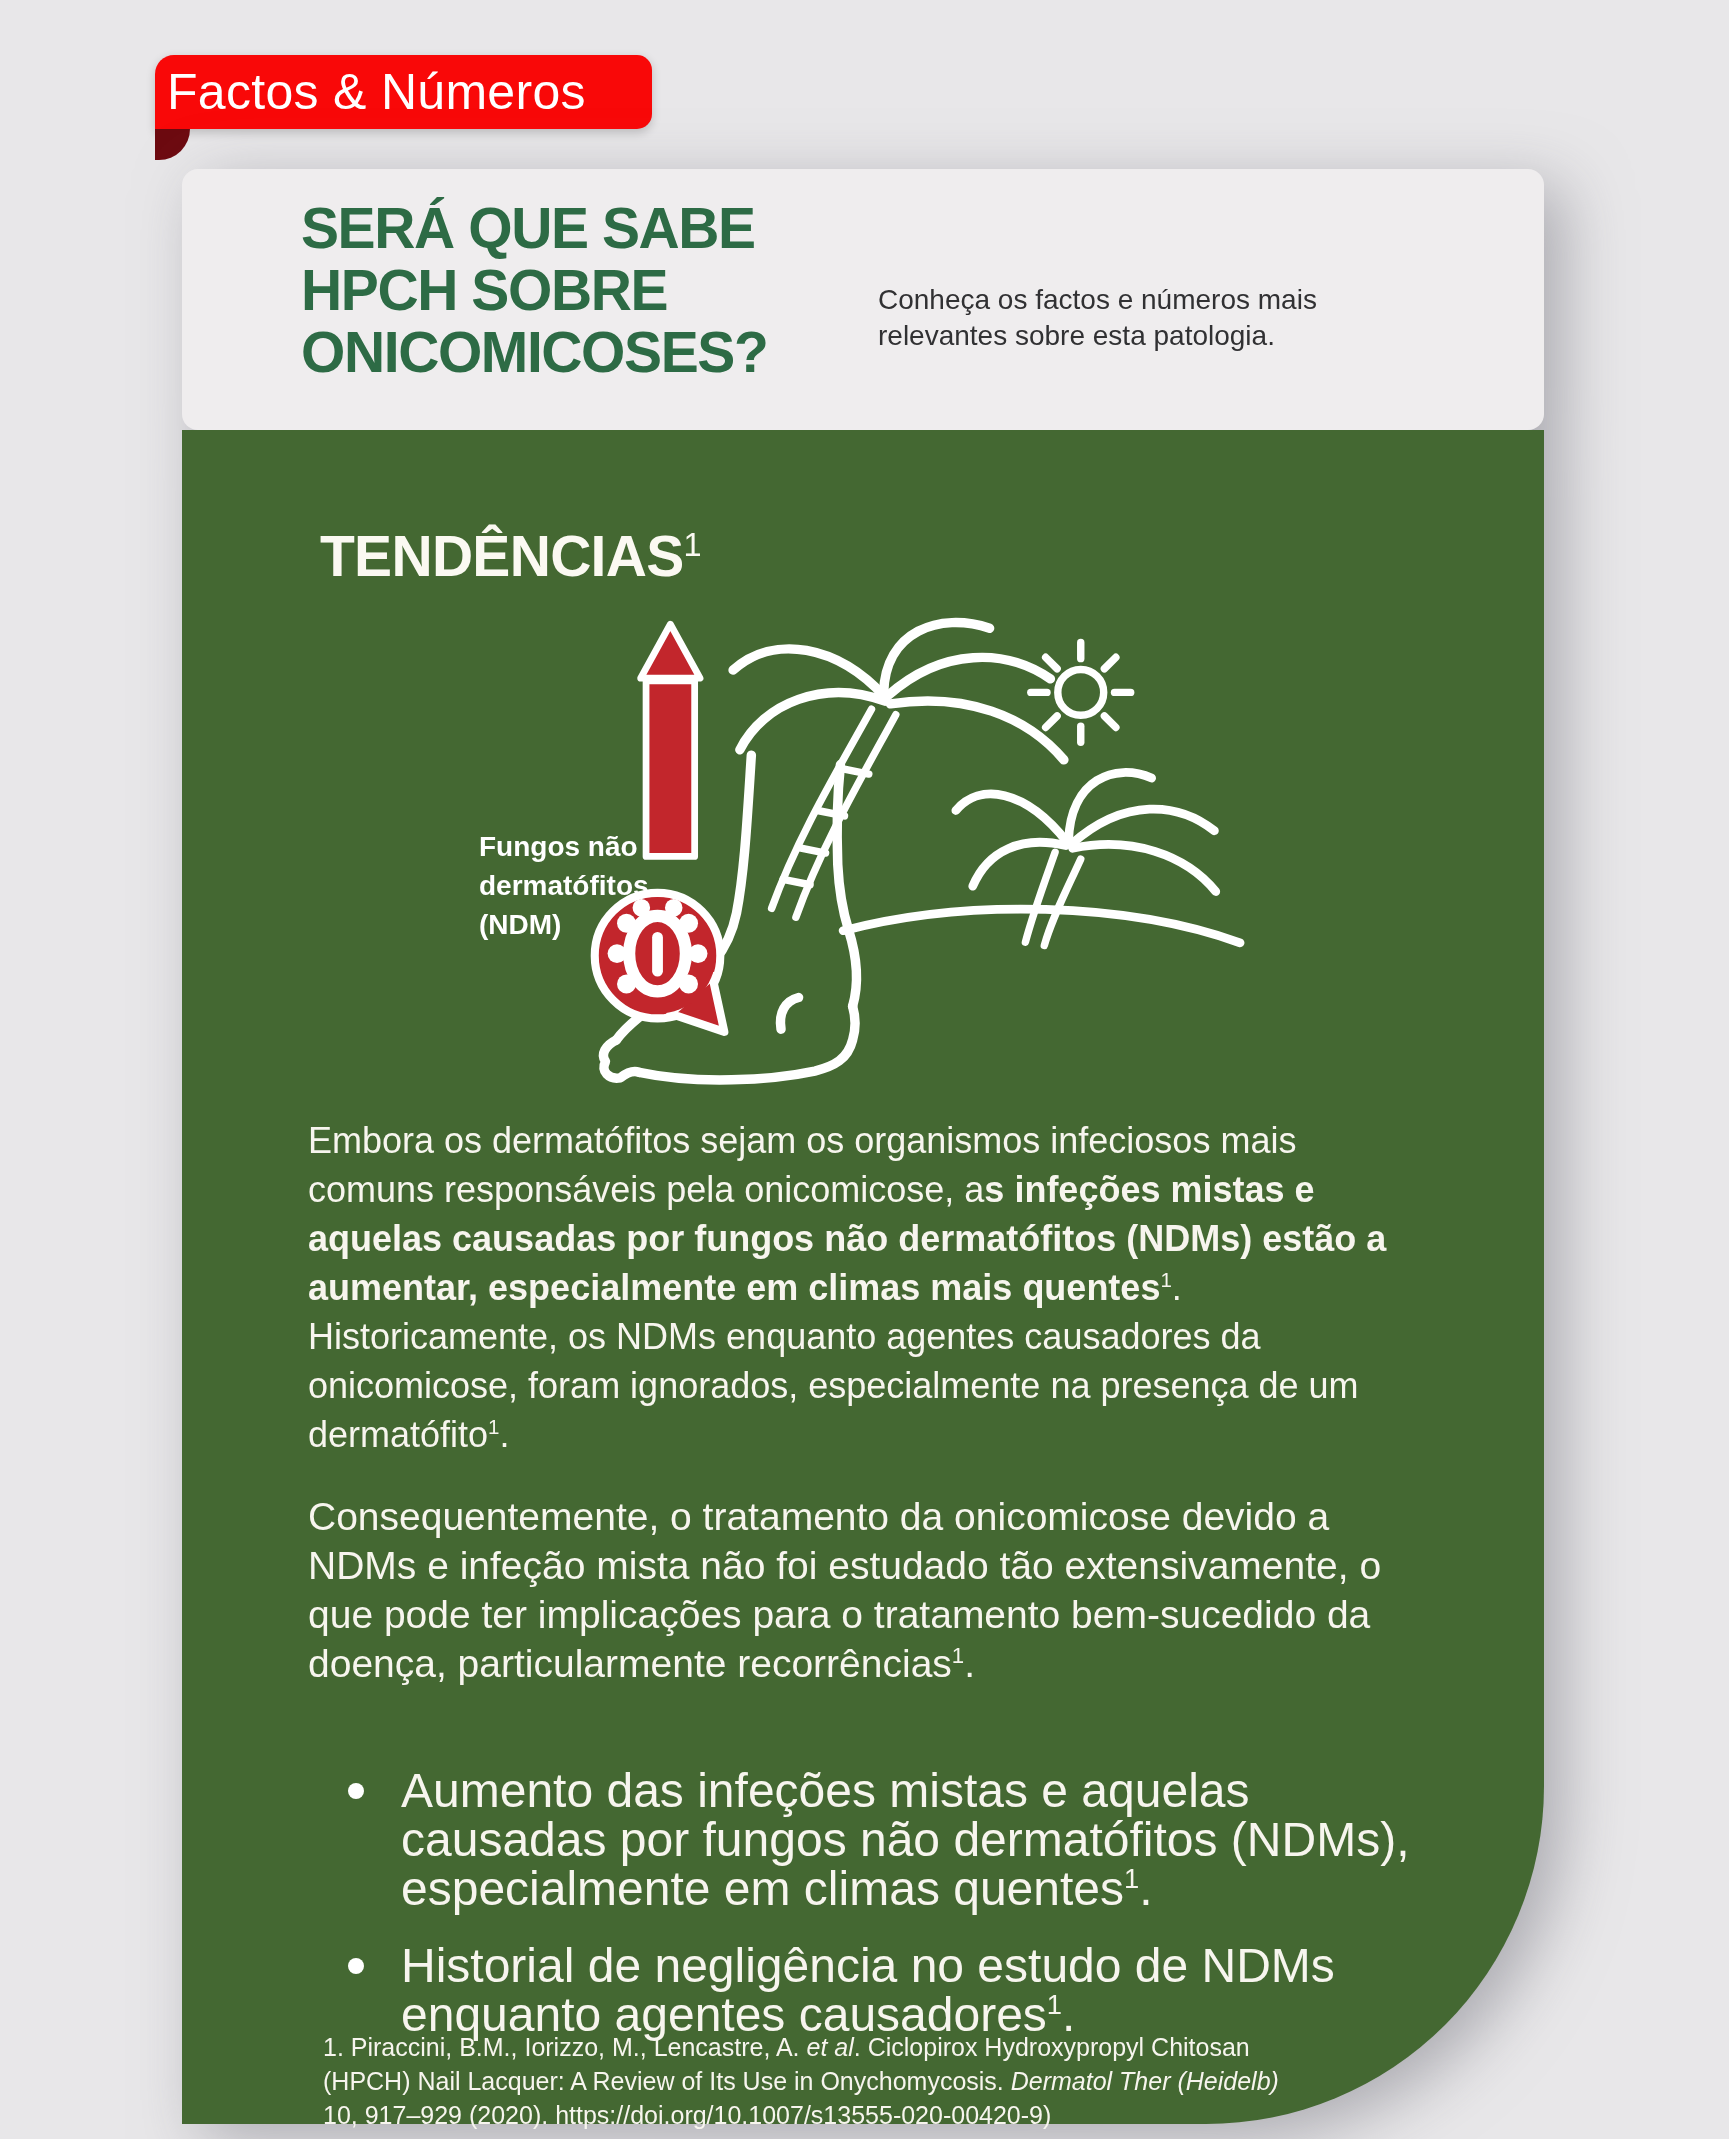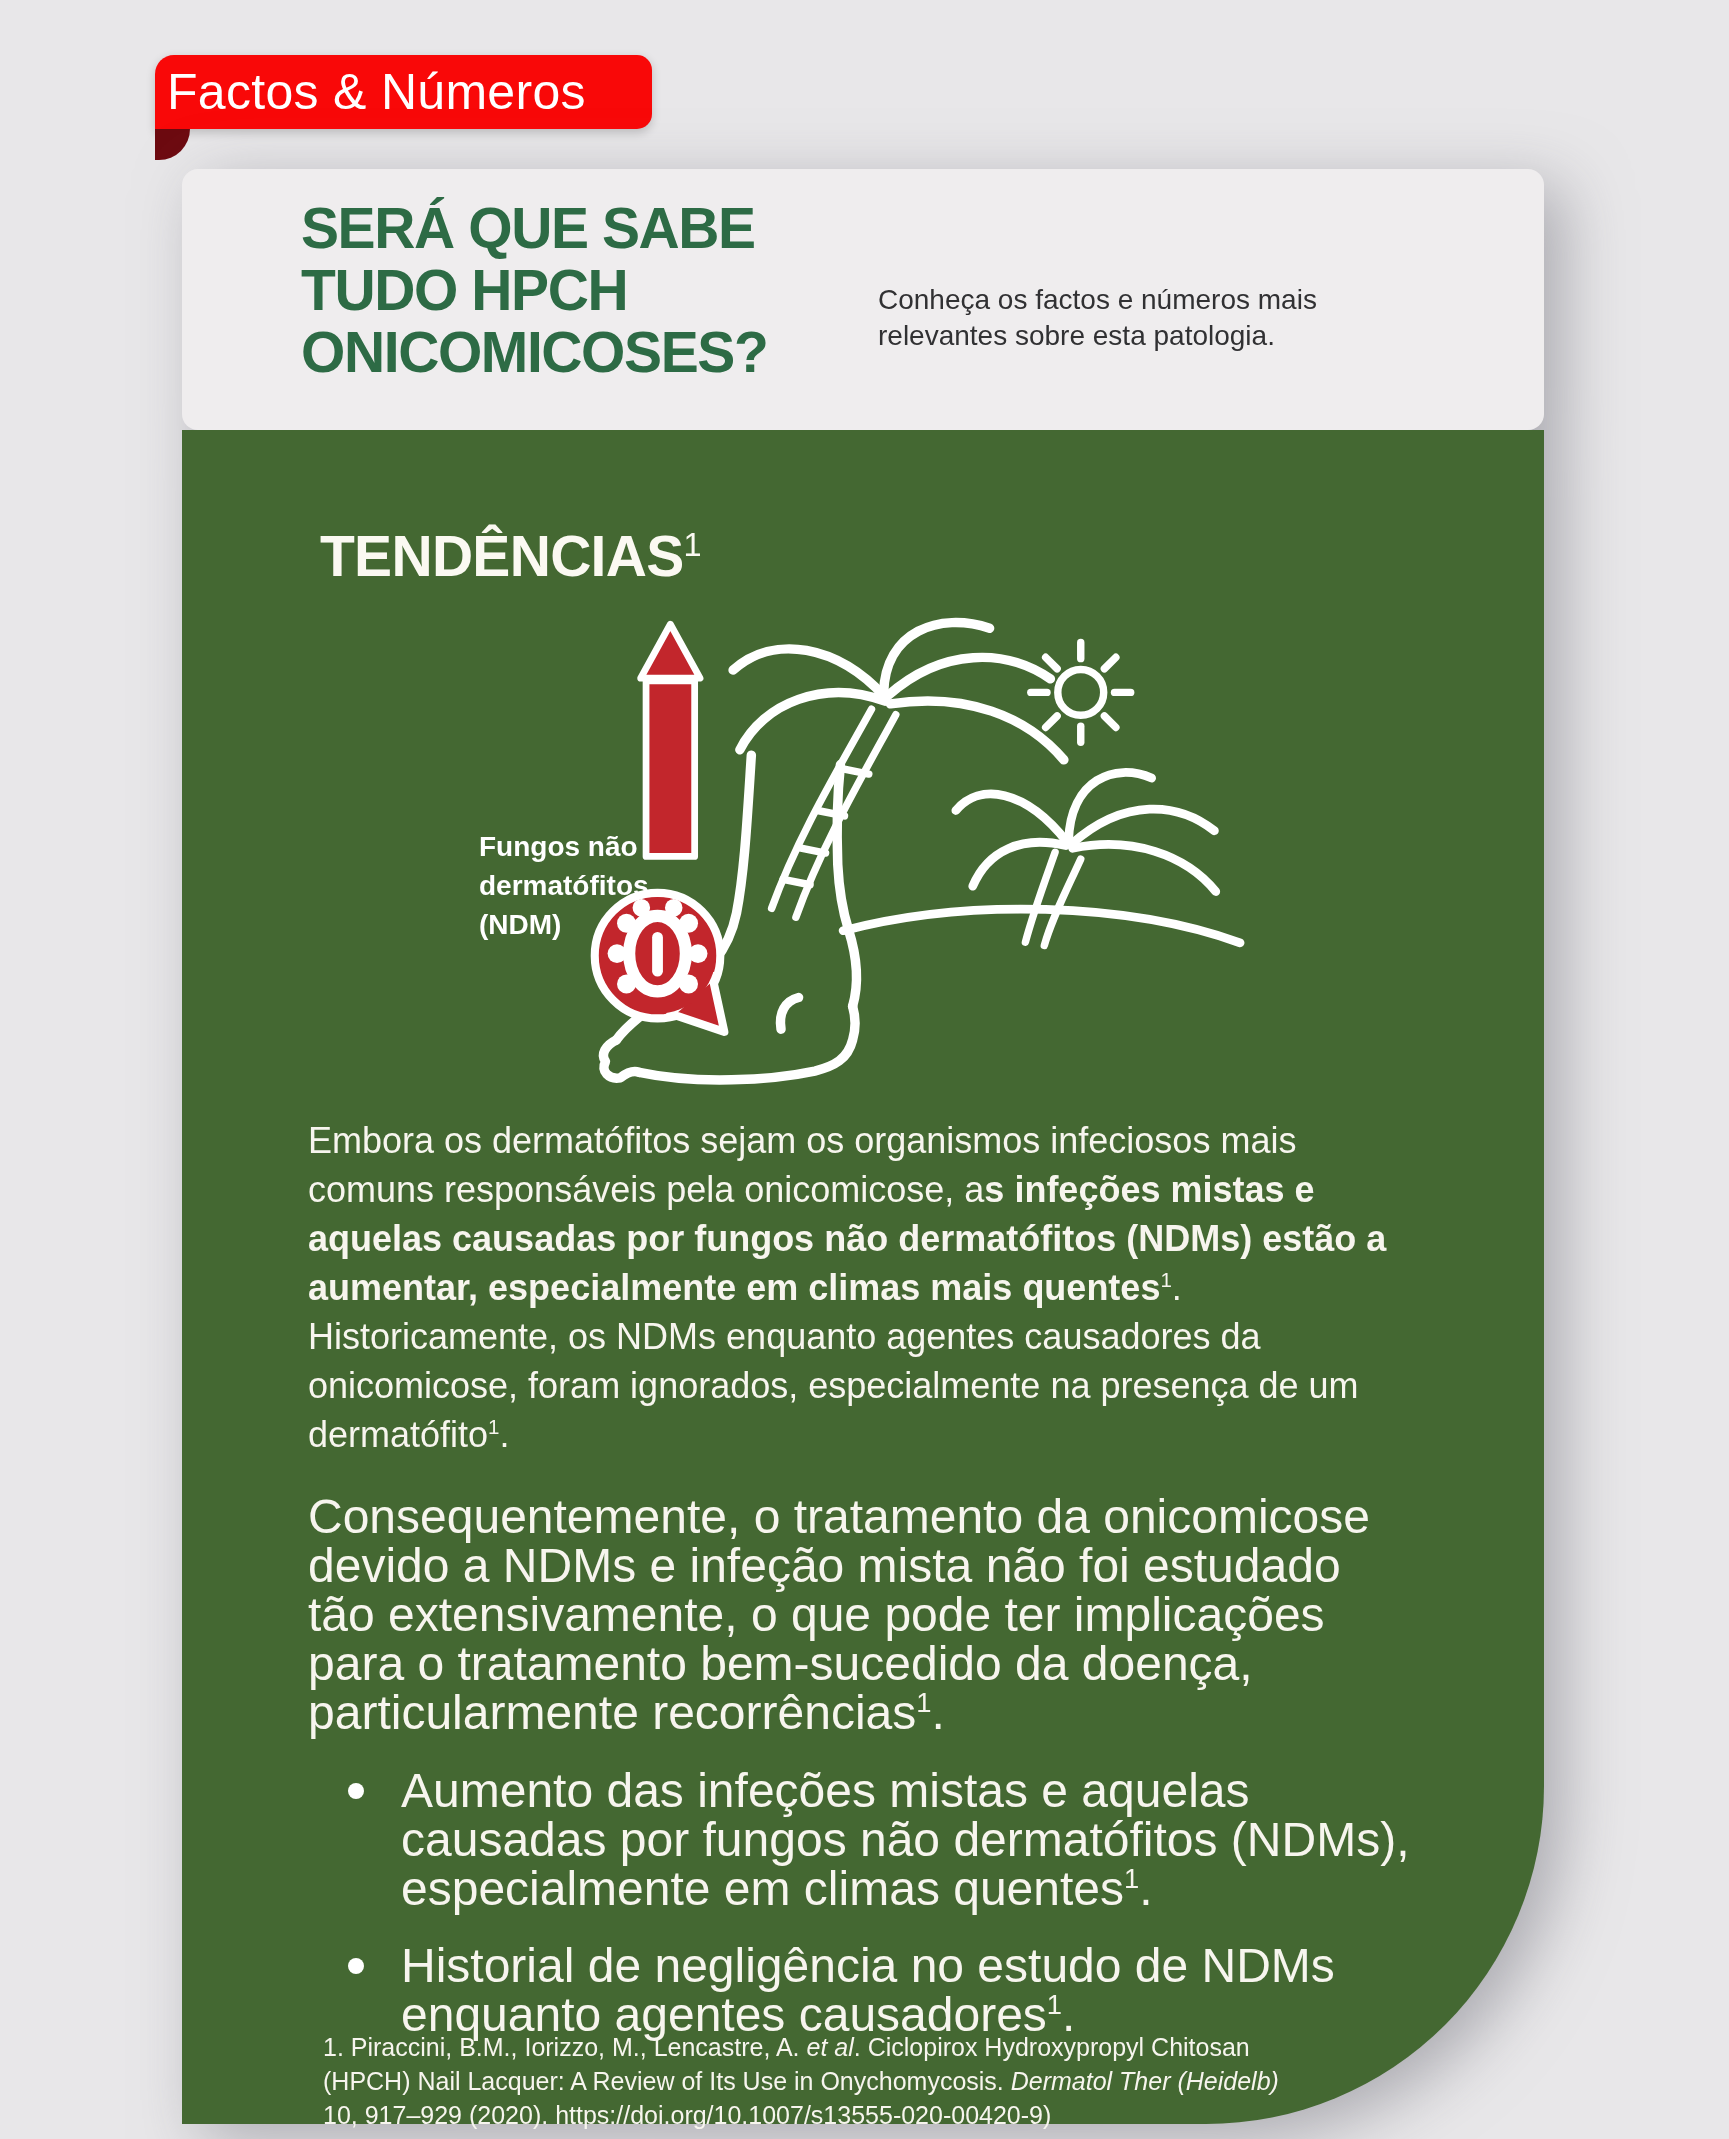--- a/index.html
+++ b/index.html
@@ -45,21 +45,21 @@
   .sec-title{
     position:absolute;left:138px;top:93px;
     font-size:57px;font-weight:700;letter-spacing:-0.7px;color:#fbf9f2;text-align:center;
   }
   .illo{position:absolute;left:257px;top:178px;width:811px;height:486px;}
   .illo-label{
     position:absolute;left:297px;top:397px;
     font-size:28px;line-height:39px;font-weight:700;color:#ffffff;
   }
   .p1{position:absolute;left:126px;top:686px;width:1093px;font-size:36px;line-height:49px;}
-  .p2{position:absolute;left:126px;top:1062px;width:1093px;font-size:48px;line-height:49px;}
+  .p2{position:absolute;left:126px;top:1062px;width:1093px;font-size:39px;line-height:49px;}
   .bullets{position:absolute;left:126px;top:1319px;width:1093px;margin:17px;padding:0;list-style:none;font-size:48px;line-height:49px;}
   .bullets li{position:relative;padding-left:76px;margin-bottom:28px;}
   .dot{position:absolute;left:23px;top:17px;width:16px;height:16px;border-radius:50%;background:#ffffff;}
   .footnote{position:absolute;left:141px;top:1600px;width:993px;font-size:25px;line-height:34px;}
   .b{font-weight:700;}
   .i{font-style:italic;}
   sup{font-size:57%;line-height:0;vertical-align:super;font-weight:400;}
 </style>
 </head>
 <body style="background: rgb(232, 231, 233);">
@@ -67,21 +67,21 @@
 <div class="badge" style="background: rgb(249, 8, 8);">
   <span>Factos &amp; Números</span>
 </div>
 <div class="badge-fold" style="background: rgb(109, 10, 16);"></div>
 
 <div class="doc">
 
   <div class="header-card" style="background: rgb(239, 237, 238); border-radius: 16px;">
     <div class="header-title" style="color: rgb(45, 107, 69);">
         <div>SERÁ QUE SABE</div>
-        <div>TUDO HPCH</div>
+        <div>HPCH SOBRE</div>
         <div>ONICOMICOSES?</div>
       </div>
     <div class="header-sub">Conheça os factos e números mais relevantes sobre esta patologia.</div>
   </div>
 
   <div class="green-card" style="background: rgb(68, 104, 50);">
 
     <div class="sec-title"><span>TENDÊNCIAS</span><sup>1</sup></div>
 
     <svg class="illo" viewBox="0 0 1200 720">

